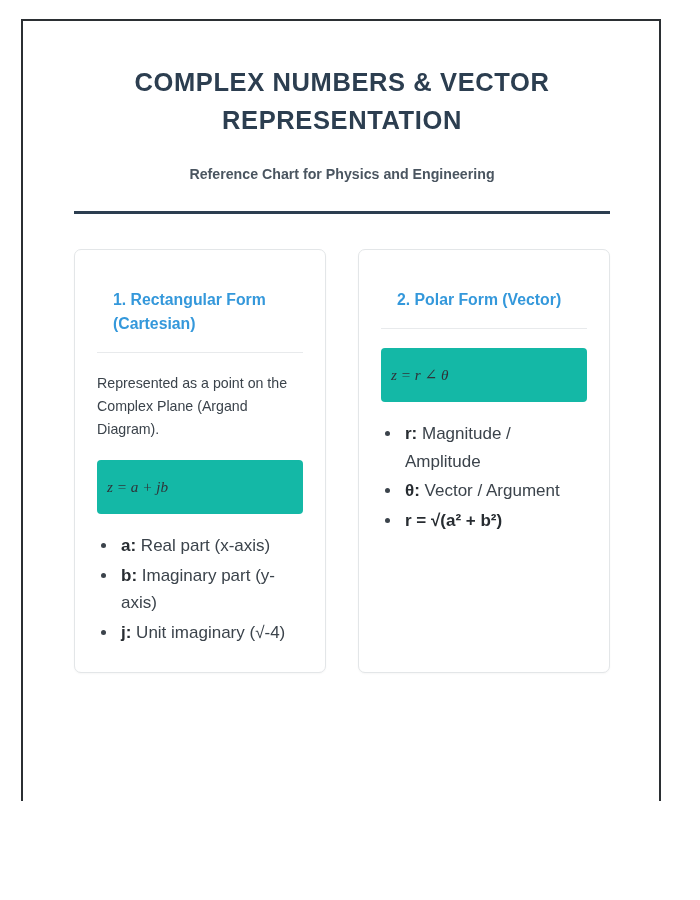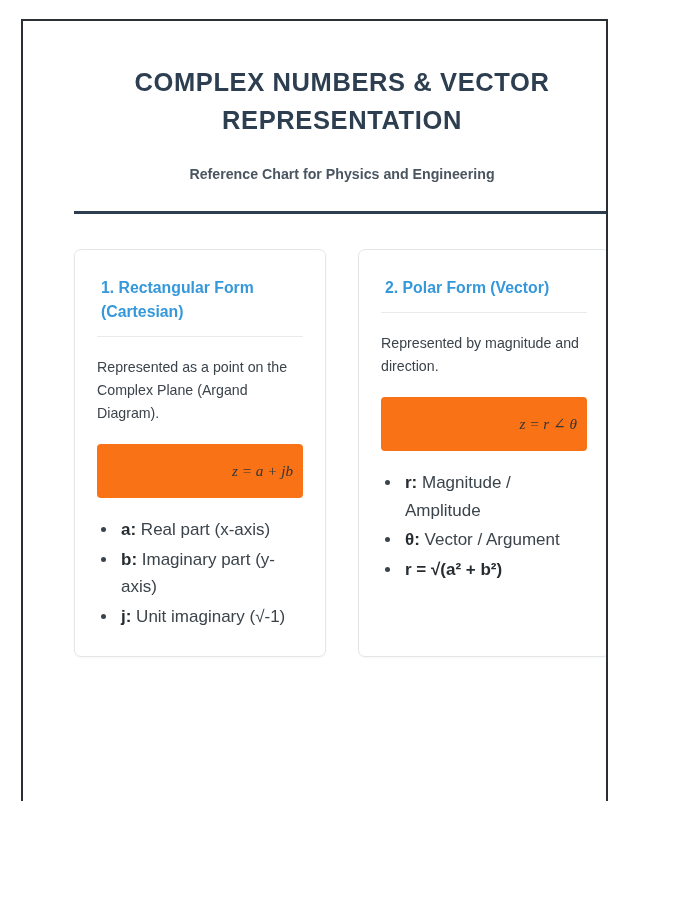--- a/index.html
+++ b/index.html
@@ -14,21 +14,21 @@
     overflow: hidden;
     font-family: "Liberation Sans", sans-serif;
     color: #333333;
   }
 
   
   #viewport-frame {
     position: absolute;
     left: 21px;
     top: 19px;
-    width: 587px;
+    width: 640px;
     height: 782px;
     border: 2px solid #2b2f33;
     border-bottom: none;
     box-sizing: border-box;
     overflow: hidden;
     background: #ffffff;
   }
 
   
   #page-sheet {
@@ -85,45 +85,45 @@
     border-radius: 7px;
     box-sizing: border-box;
     padding: 22px 22px 24px 22px;
     box-shadow: 0 1px 2px rgba(16,24,40,0.035);
   }
   .card-full {
     margin: 37px 14px 0 14px;
   }
 
   .card-heading {
-    margin: 4px;
+    margin: 16px;
     font-size: 15.8px;
     font-weight: bold;
     line-height: 1.52;
     color: #3498db;
   }
   .card-rule {
     margin: 12px 0 0 0;
     height: 1px;
     background: #e8eaec;
     border: none;
   }
   .card-desc {
     margin: 19px 0 0 0;
     font-size: 14.2px;
     line-height: 1.62;
     color: #3b434b;
   }
 
   .formula-box {
     margin: 19px 0 0 0;
-    background: #f97316;
+    background: #14b8a6;
     border-radius: 4px;
     padding: 18px 10px;
-    text-align: right;
+    text-align: left;
   }
   .formula-text {
     font-family: "Liberation Serif", "DejaVu Serif", serif;
     font-style: italic;
     font-size: 15.2px;
     color: #2f3439;
     white-space: nowrap;
   }
 
   .bullet-list {
@@ -164,29 +164,28 @@
           <span class="formula-text">z = a + jb</span>
         </div>
         <ul class="bullet-list">
           <li>
             <span class="b-term">a:</span><span> Real part (x-axis)</span>
           </li>
           <li>
             <span class="b-term">b:</span><span> Imaginary part (y-axis)</span>
           </li>
           <li>
-            <span class="b-term">j:</span><span> Unit imaginary (√-1)</span>
+            <span class="b-term">j:</span><span> Unit imaginary (√-4)</span>
           </li>
         </ul>
       </div>
 
       <div class="card">
         <h2 class="card-heading">2. Polar Form (Vector)</h2>
         <hr class="card-rule">
-        <p class="card-desc">Represented by magnitude and direction.</p>
         <div class="formula-box">
           <span class="formula-text">z = r ∠ θ</span>
         </div>
         <ul class="bullet-list">
           <li>
             <span class="b-term">r:</span><span> Magnitude / Amplitude</span>
           </li>
           <li>
             <span class="b-term">θ:</span><span> Vector / Argument</span>
           </li>

